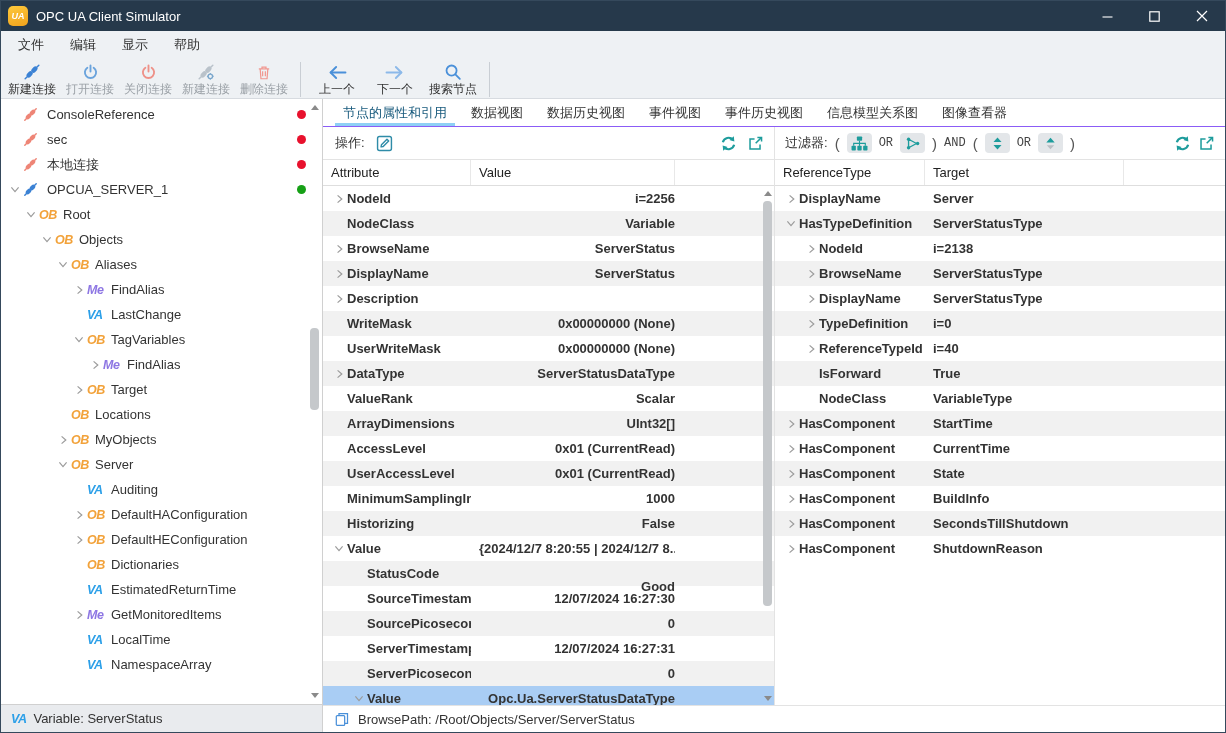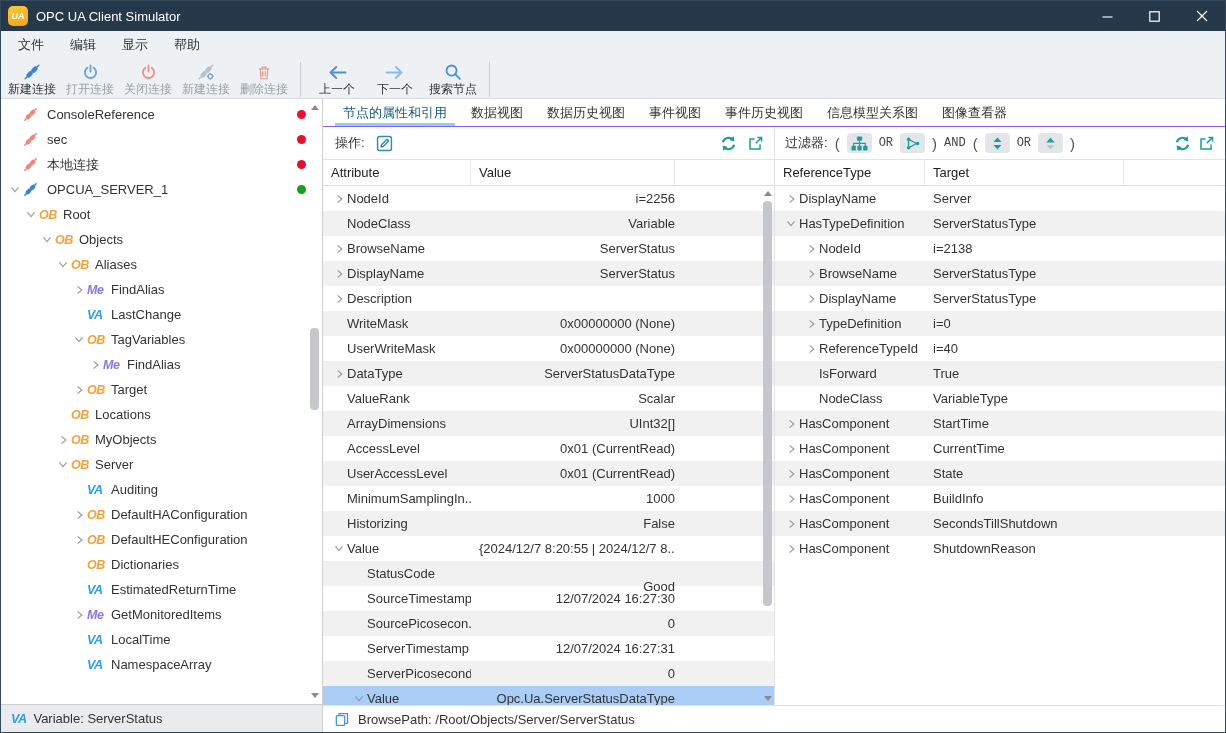--- a/index.html
+++ b/index.html
@@ -55,21 +55,21 @@
   .paren { font-size:15px; color:#555; }
   #filter-tokens { display:flex; align-items:center; gap:7px; }
 
   
   .tables { flex:1; display:flex; min-height:0; }
   .attr-panel { width:452px; flex:0 0 452px; border-right:1px solid #e3e3e3; position:relative; overflow:hidden;text-align:right; }
   .ref-panel { flex:1; overflow:hidden; }
   .thead { height:26px; display:flex; align-items:stretch; border-bottom:1px solid #dedede; }
   .th { display:flex; align-items:center; padding-left:8px; border-right:1px solid #e8e8e8; color:#222; }
   .th:last-child { border-right:none; flex:1; }
-  .trow { height:25px; display:flex; align-items:center; white-space:nowrap; }
+  .trow { height:25px; display:flex; align-items:center; white-space:nowrap;font-weight:bold; }
   .trow.alt { background:var(--alt,#f1f1f1); }
   .trow.selected { background:var(--sel,#a9cdf4); }
   .cell-name { display:flex; align-items:center; overflow:hidden; flex:0 0 auto; }
   .cell-value { overflow:hidden; padding-left:8px; }
 
   
   .vscroll { position:absolute; width:13px; display:flex; flex-direction:column; align-items:center; }
   .sb-up { width:0; height:0; border-left:4px solid transparent; border-right:4px solid transparent; border-bottom:5px solid #8a8a8a; margin:4px 0 3px; }
   .sb-down { width:0; height:0; border-left:4px solid transparent; border-right:4px solid transparent; border-top:5px solid #8a8a8a; margin:3px 0 4px; }
   .sb-track { flex:1; width:100%; position:relative; }

